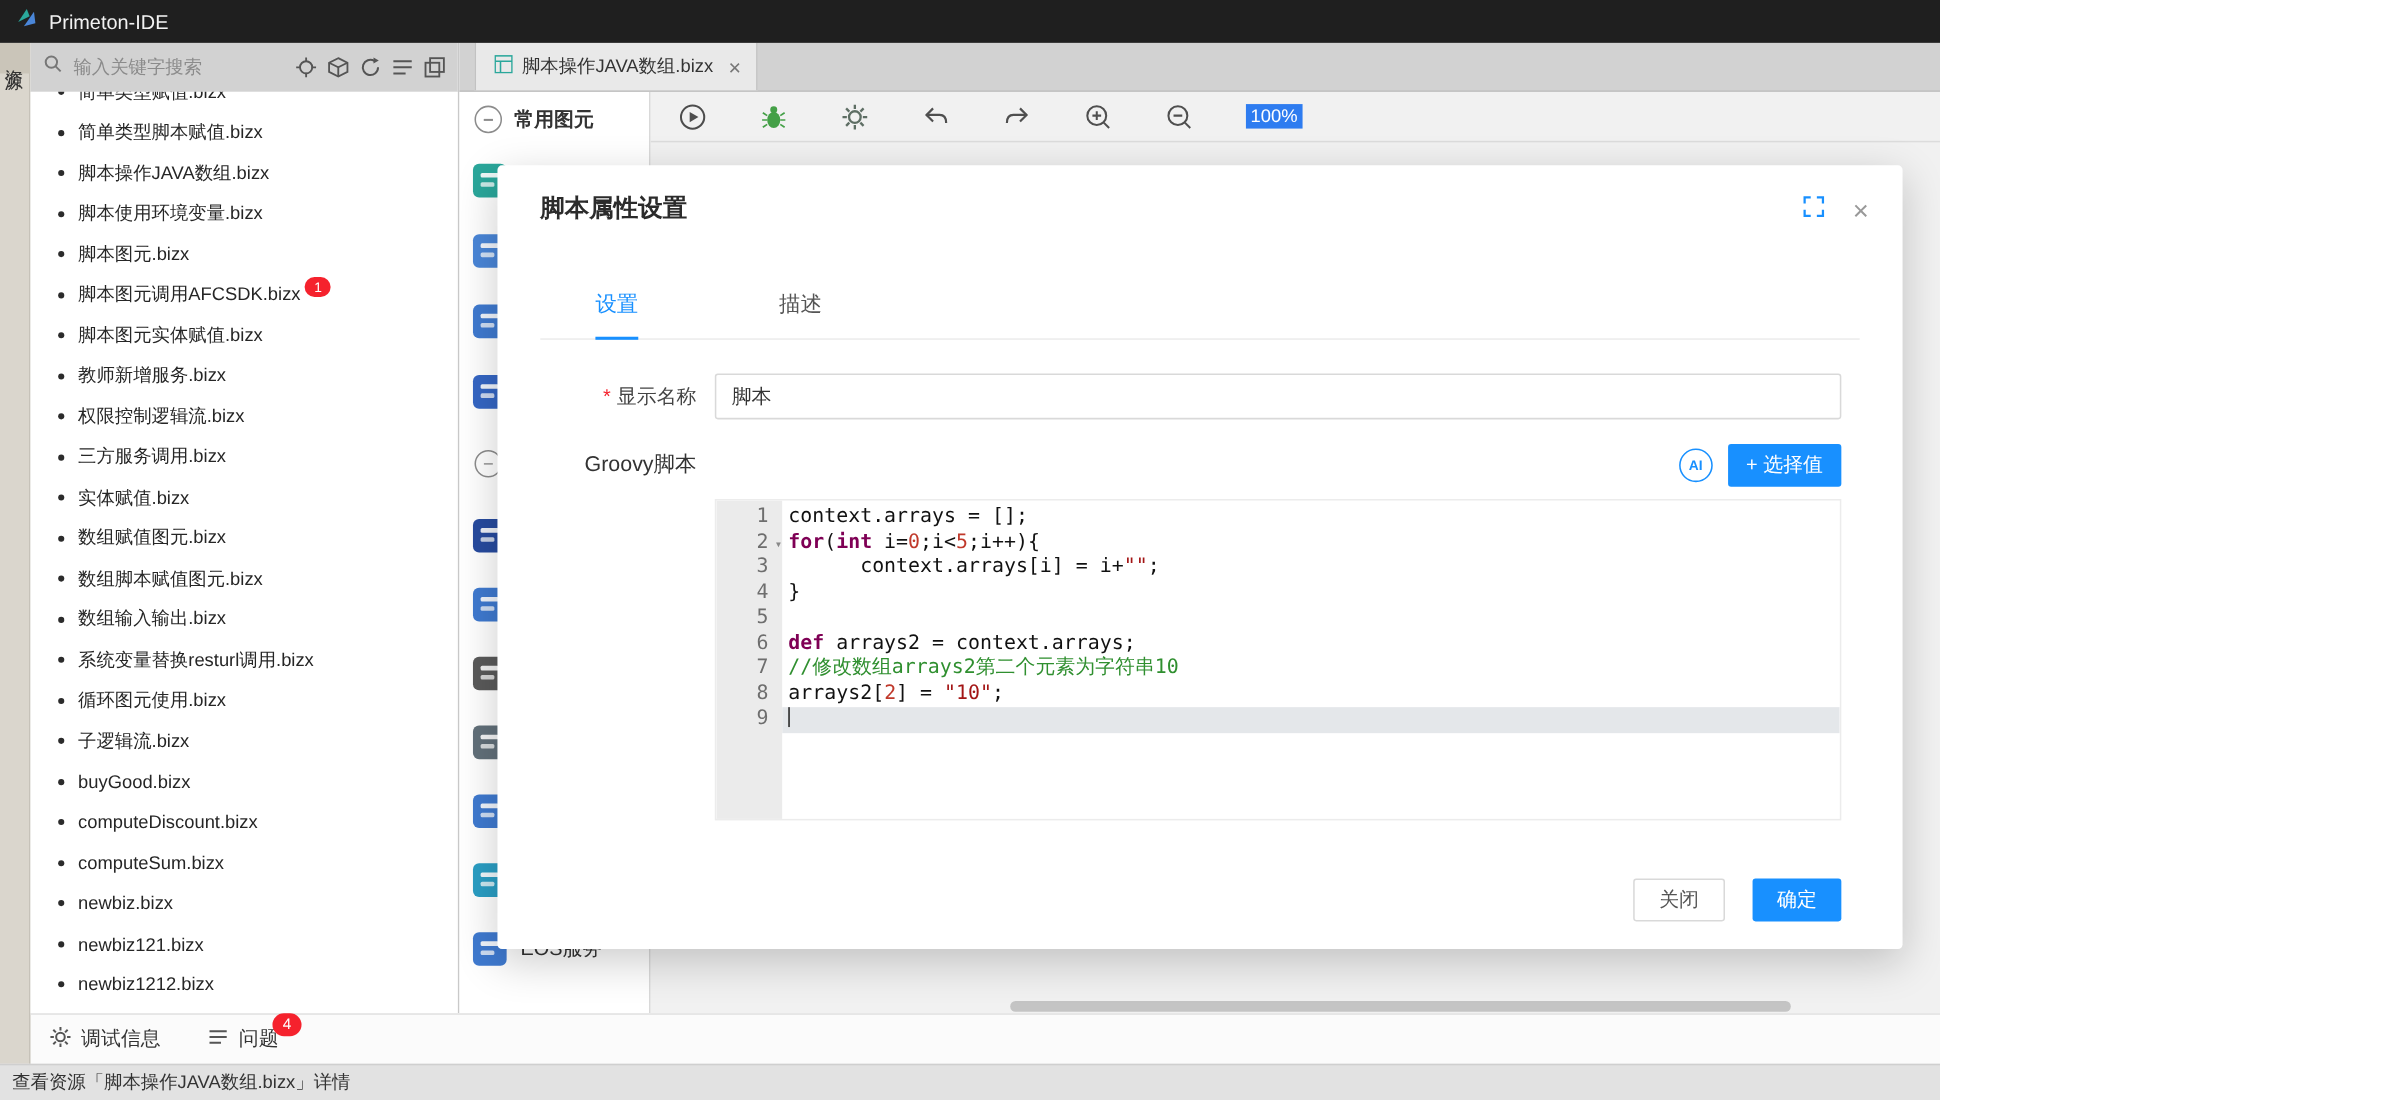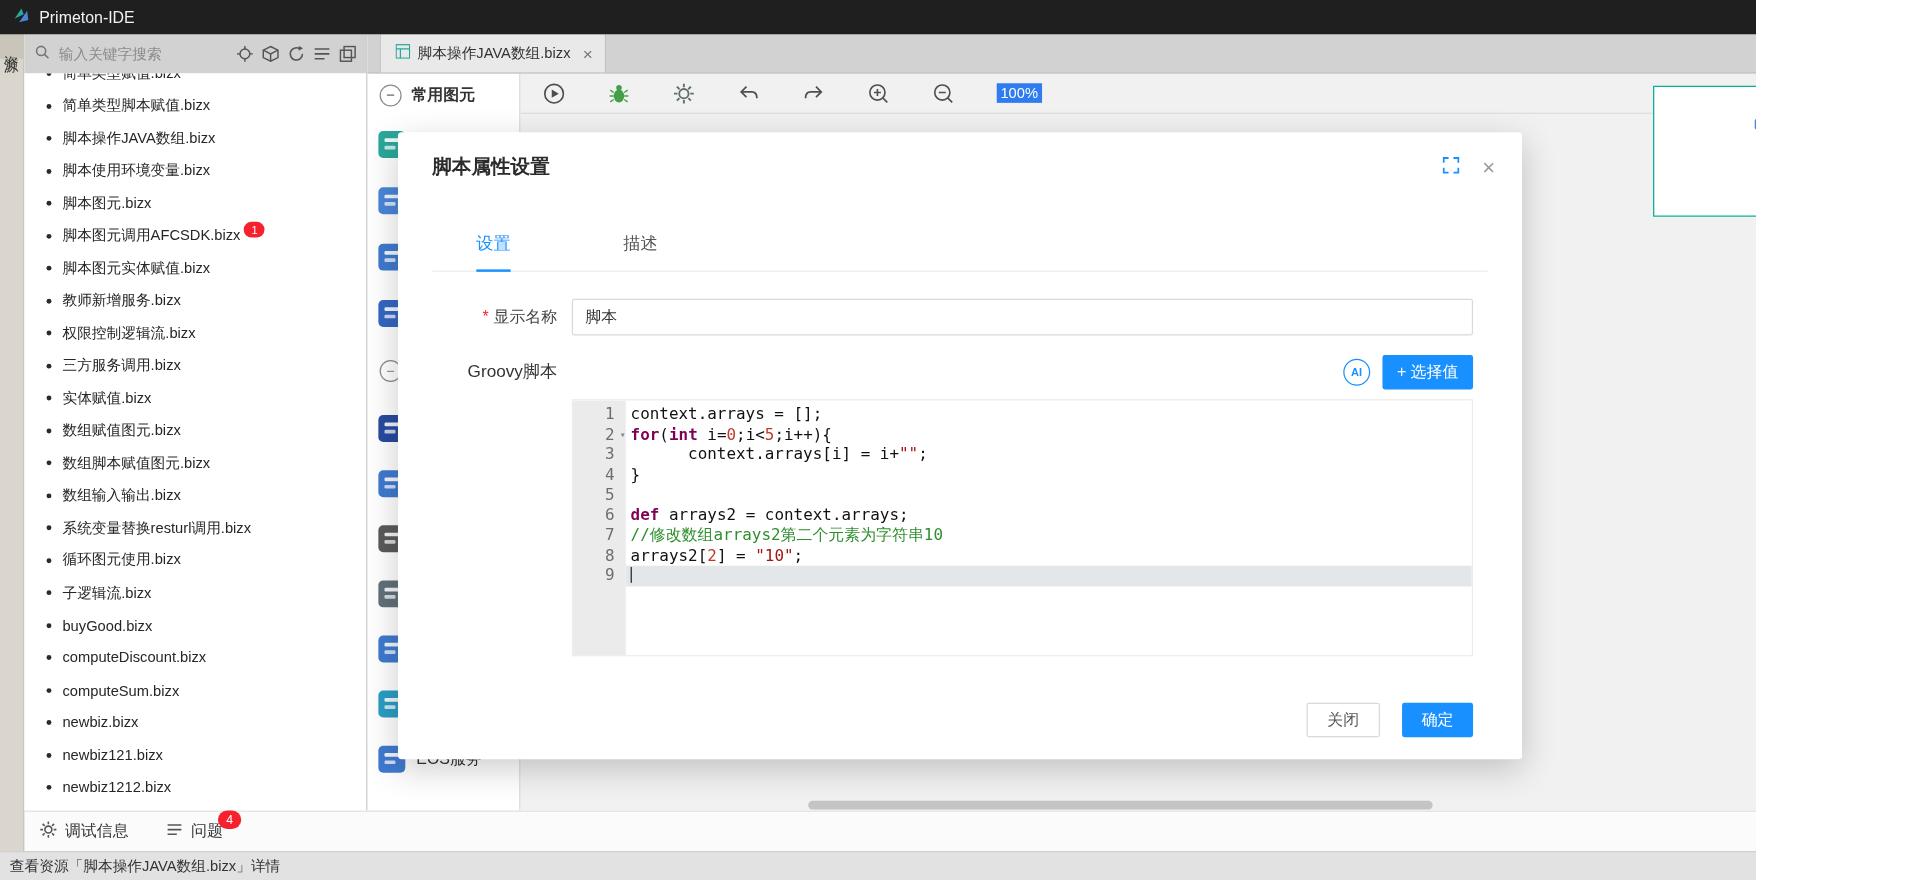--- a/index.html
+++ b/index.html
@@ -1,16 +1,16 @@
 <!DOCTYPE html>
 <html><head>
 <meta charset="utf-8">
 <style>
   html,body{margin:0;padding:0;background:#fff;}
-  .viewport{width:1756px;height:880px;overflow:hidden;position:relative;}
+  .viewport{width:1552px;height:880px;overflow:hidden;position:relative;}
   .scale{transform:scale(1.2245);transform-origin:0 0;}
   .app{position:relative;width:1568px;height:719px;background:#f0f0f0;
        font-family:"Liberation Sans","DejaVu Sans",sans-serif;overflow:hidden;}
 
   
   .titlebar{position:absolute;left:0;top:0;right:0;height:28px;background:#1f1f1f;color:#ececec;
     display:flex;align-items:center;padding:0 10px;box-sizing:border-box;z-index:60;}
   .apptitle{font-size:13px;margin-left:7px;color:#f2f2f2;}
   .tb-right{margin-left:auto;display:flex;gap:16px;align-items:center;color:#9a9a9a;font-size:17px;line-height:1;}
   .tb-right span{cursor:pointer;}

